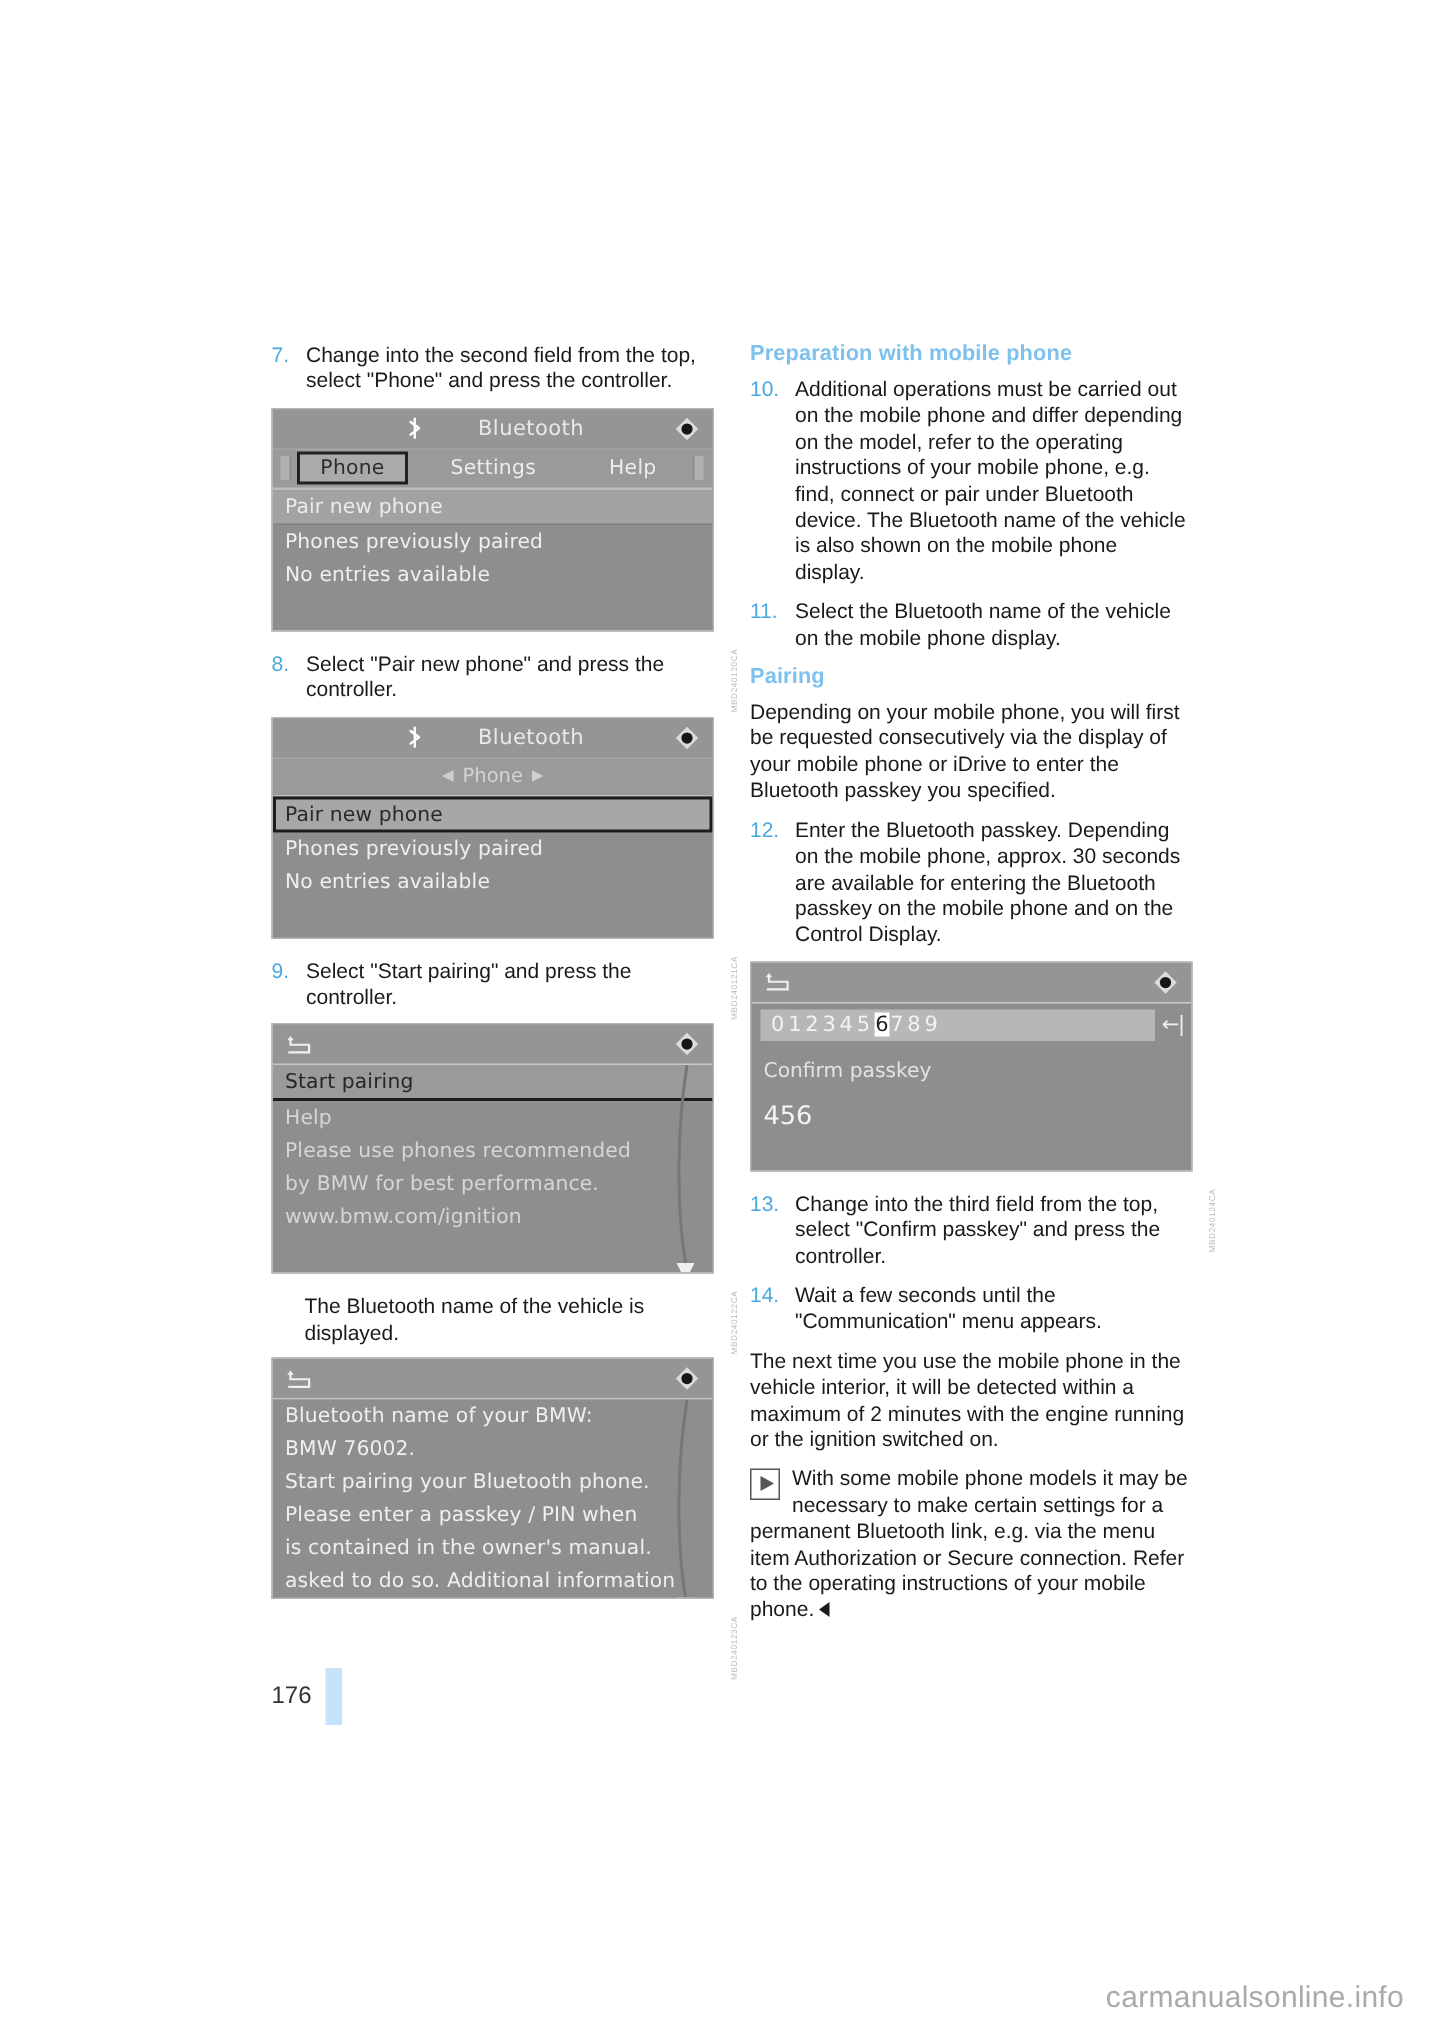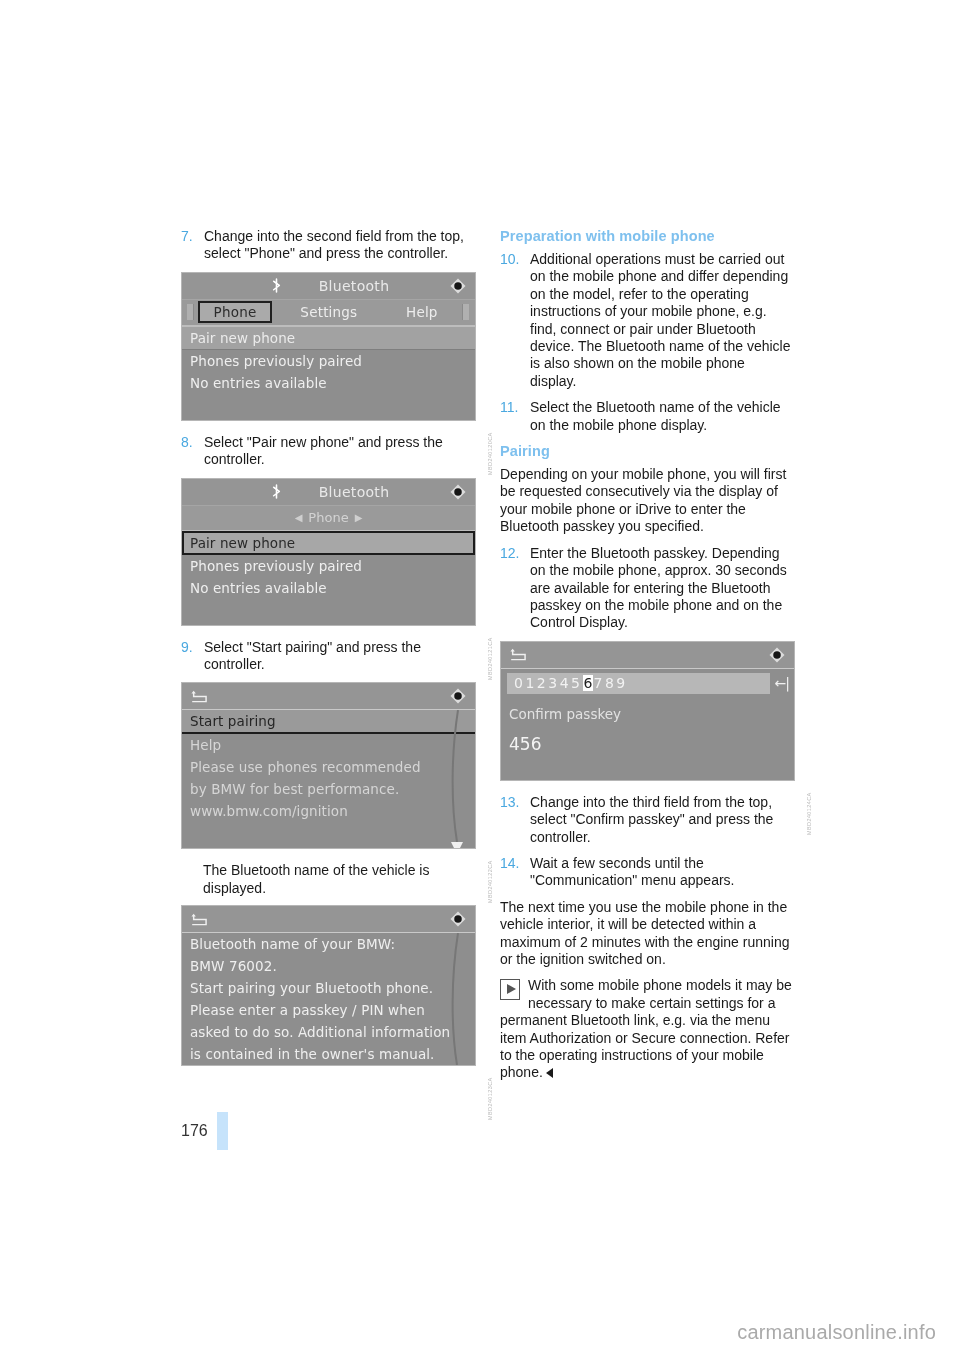--- a/index.html
+++ b/index.html
@@ -453,22 +453,22 @@
           <div class="scroll-curve">
             <svg viewBox="0 0 22 150" width="22" height="150" preserveAspectRatio="none">
               <path d="M13 0 C6 45 6 95 12 132" stroke="#777" stroke-width="2" fill="none"></path>
               <polygon points="6,132 18,132 12,144" fill="#f0f0f0"></polygon>
             </svg>
           </div>
           <div class="row">Bluetooth name of your BMW:</div>
           <div class="row">BMW 76002.</div>
           <div class="row">Start pairing your Bluetooth phone.</div>
           <div class="row">Please enter a passkey / PIN when</div>
+          <div class="row">is contained in the owner's manual.</div>
           <div class="row">asked to do so. Additional information</div>
-          <div class="row">is contained in the owner's manual.</div>
         </div>
       </div>
       <div class="shot-code">MBD240123CA</div>
     </div>
 
   </div>
 
   <div class="col col-right">
 
     <div class="sec-head tight">Preparation with mobile phone</div>

